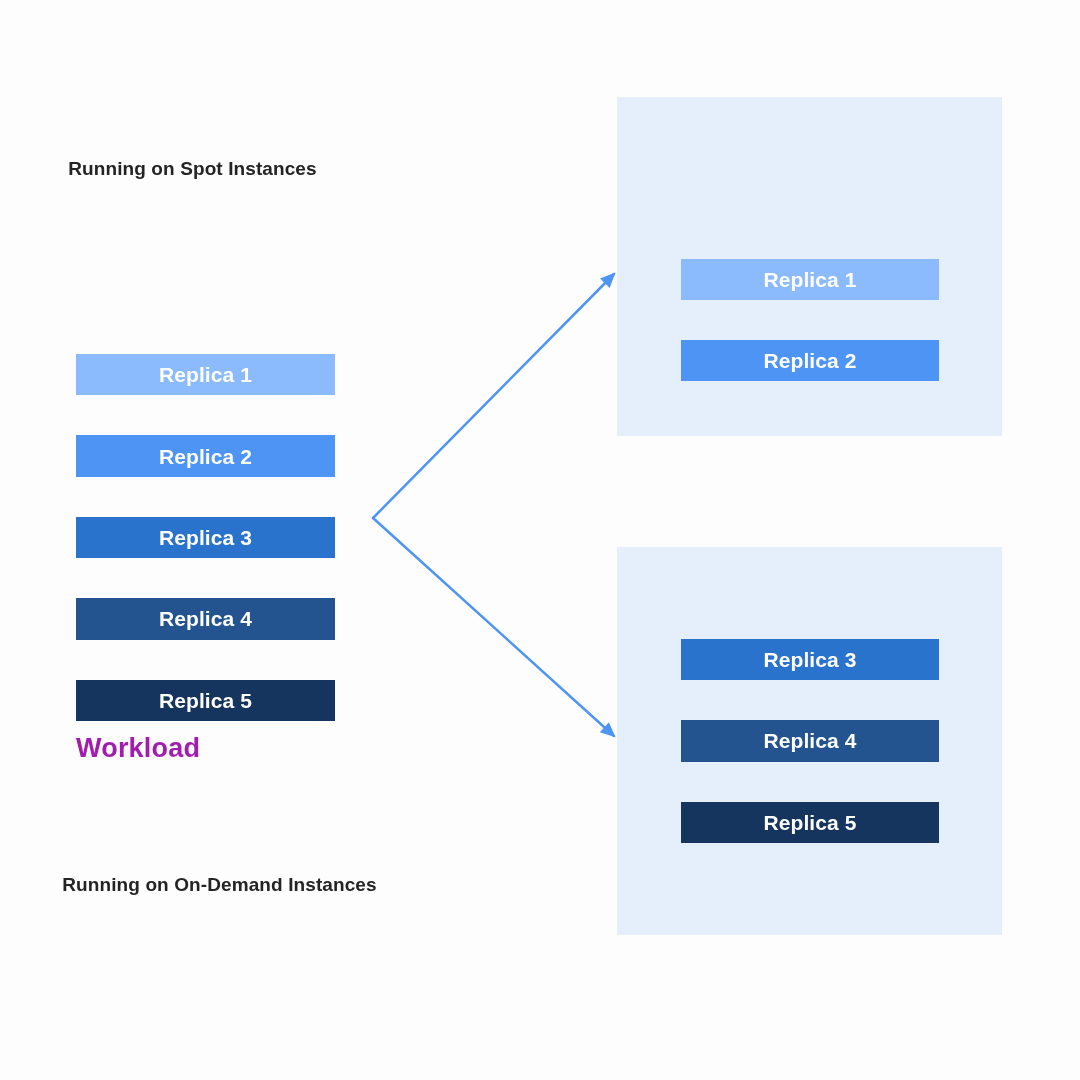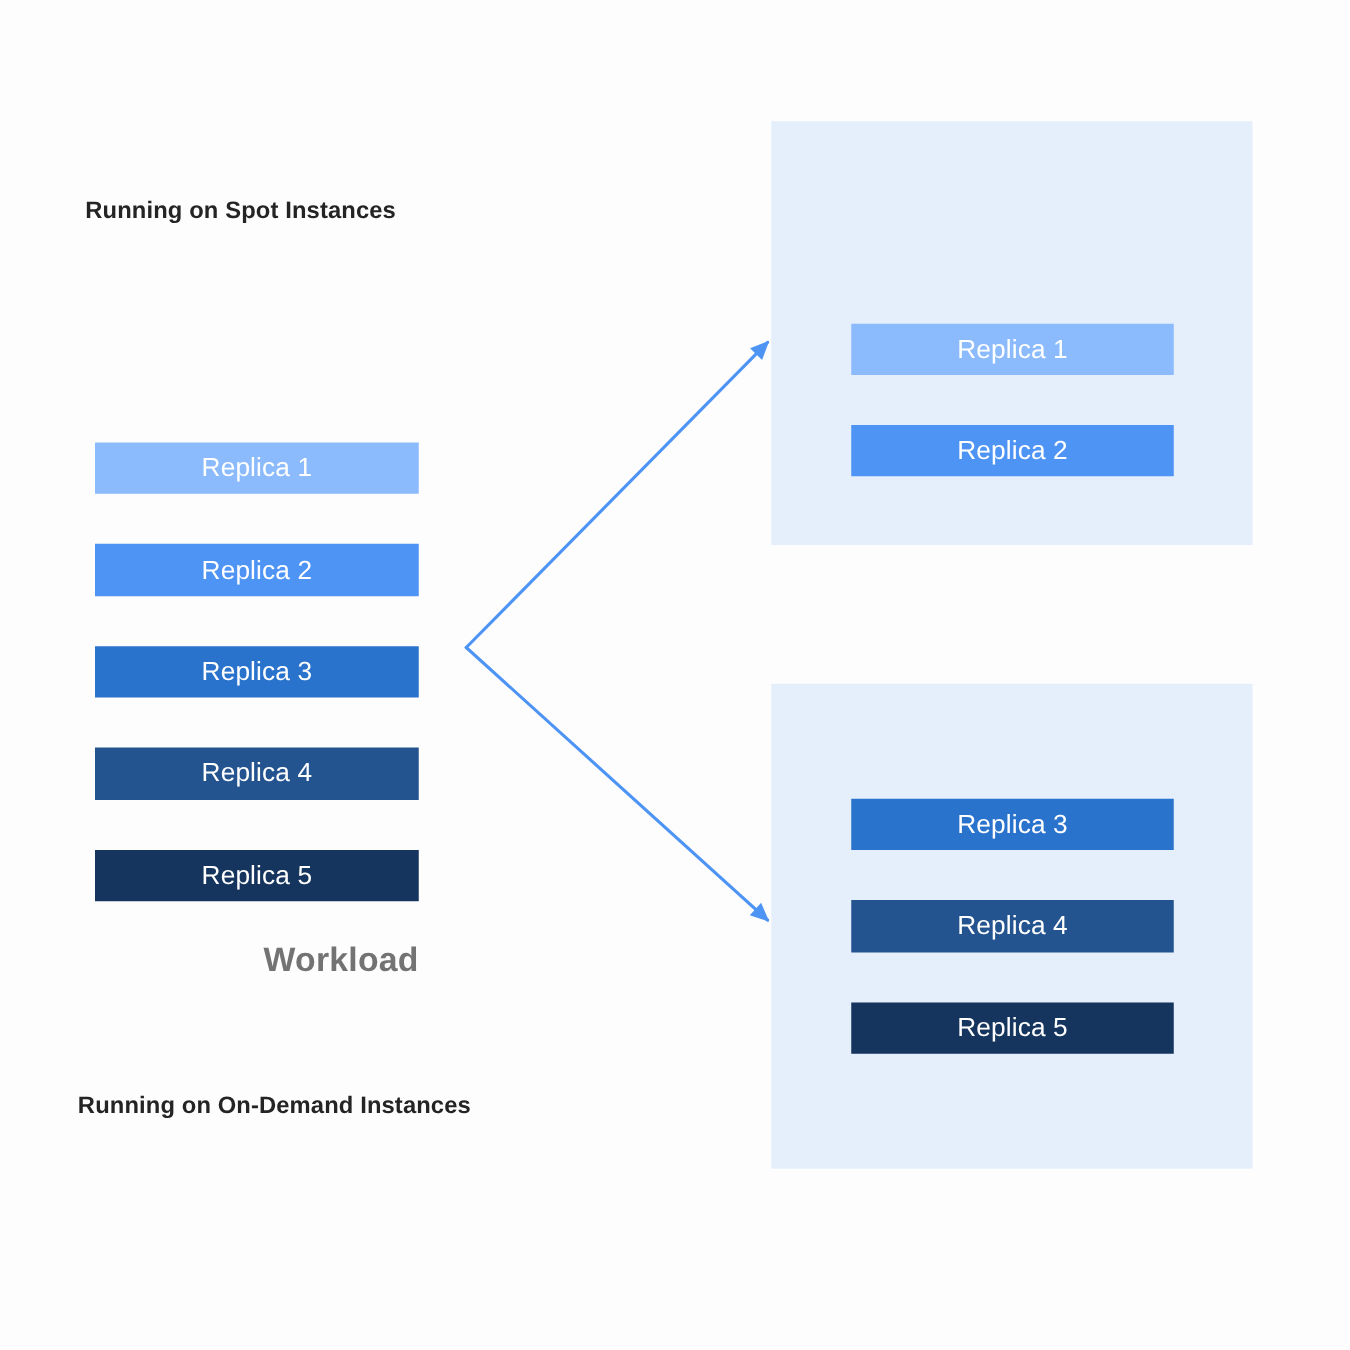--- a/index.html
+++ b/index.html
@@ -44,33 +44,33 @@
     display: flex;
     flex-direction: column;
   }
   .replica-seg {
     flex: 1 1 0;
     display: flex;
     align-items: center;
     justify-content: center;
     color: #ffffff;
     font-size: 21px;
-    font-weight: 400;
+    font-weight: 700;
     letter-spacing: 0.1px;
     line-height: 1;
     box-sizing: border-box;
     margin-top: 40px;
   }
   #workload-label {
     width: 259px;
-    text-align: right;
-    margin-top: 32px;
+    text-align: left;
+    margin-top: 12px;
     font-size: 27px;
     font-weight: 700;
-    color: #737373;
+    color: #a21caf;
     letter-spacing: 0.2px;
   }
 
   
   .panel {
     position: absolute;
     background: #e5effc;
     box-sizing: border-box;
   }
   #panel-spot {

